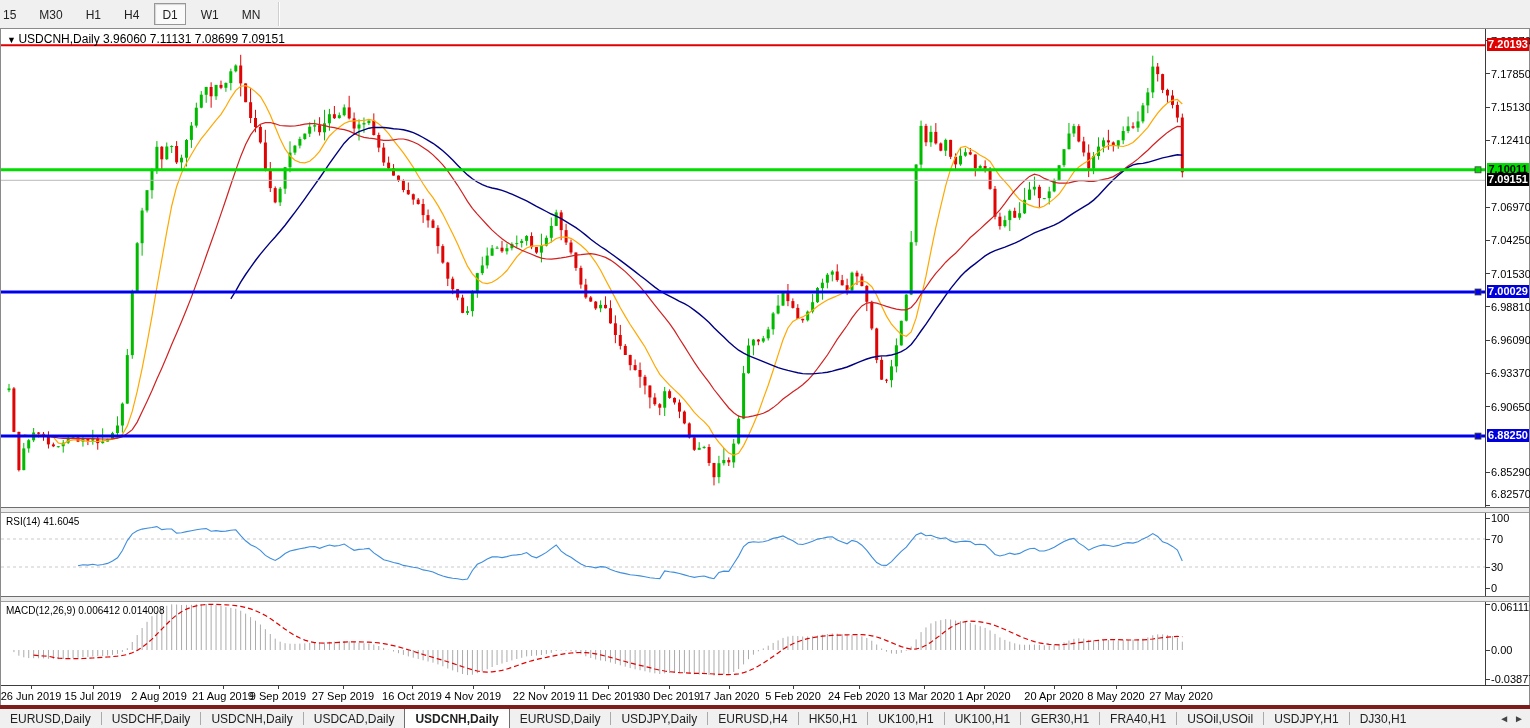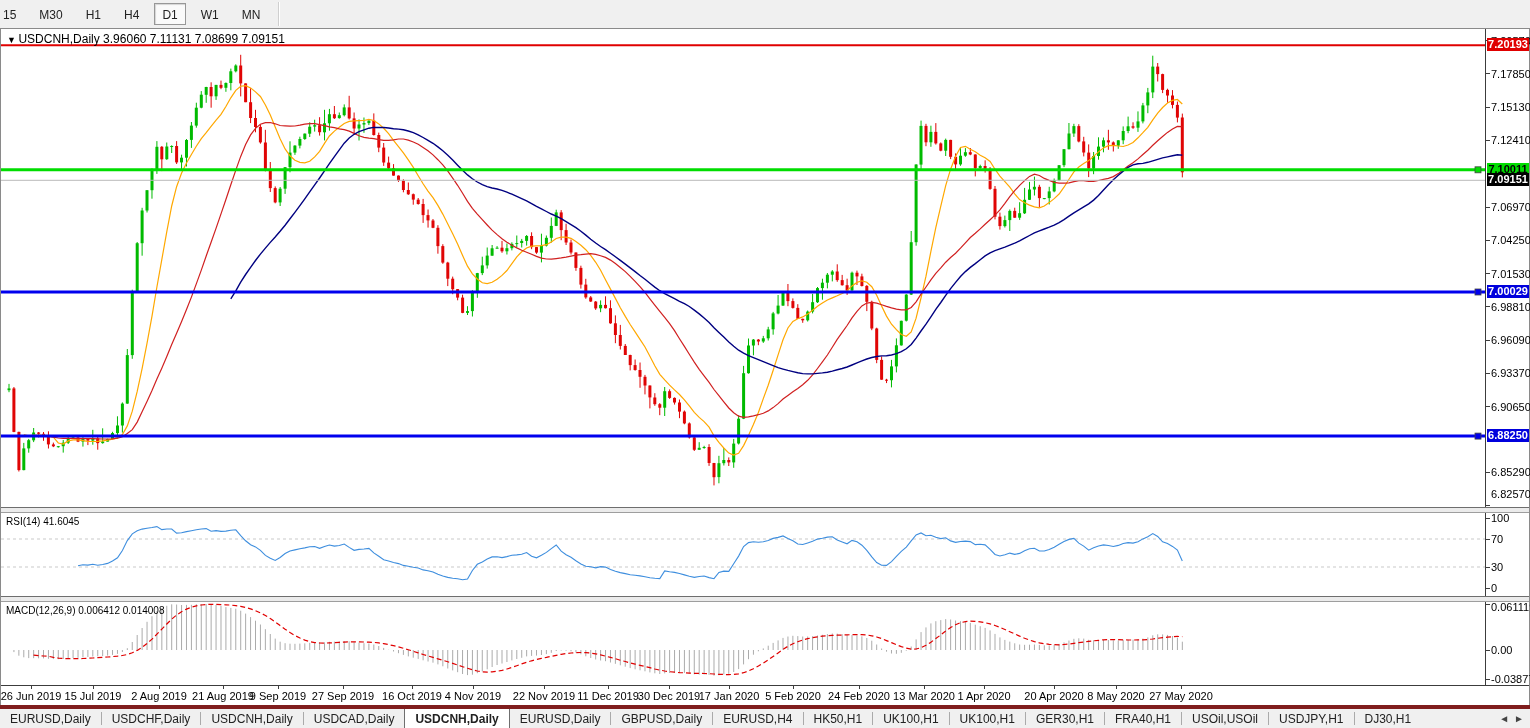--- a/index.html
+++ b/index.html
@@ -901,21 +901,21 @@
       <div class="tab">EURUSD,Daily</div>
       <div class="tab-sep"></div>
       <div class="tab">USDCHF,Daily</div>
       <div class="tab-sep"></div>
       <div class="tab">USDCNH,Daily</div>
       <div class="tab-sep"></div>
       <div class="tab">USDCAD,Daily</div>
       <div class="tab active">USDCNH,Daily</div>
       <div class="tab">EURUSD,Daily</div>
       <div class="tab-sep"></div>
-      <div class="tab">GBPUSD,Daily</div>
+      <div class="tab">USDJPY,Daily</div>
       <div class="tab-sep"></div>
       <div class="tab">EURUSD,H4</div>
       <div class="tab-sep"></div>
       <div class="tab">HK50,H1</div>
       <div class="tab-sep"></div>
       <div class="tab">UK100,H1</div>
       <div class="tab-sep"></div>
       <div class="tab">UK100,H1</div>
       <div class="tab-sep"></div>
       <div class="tab">GER30,H1</div>

